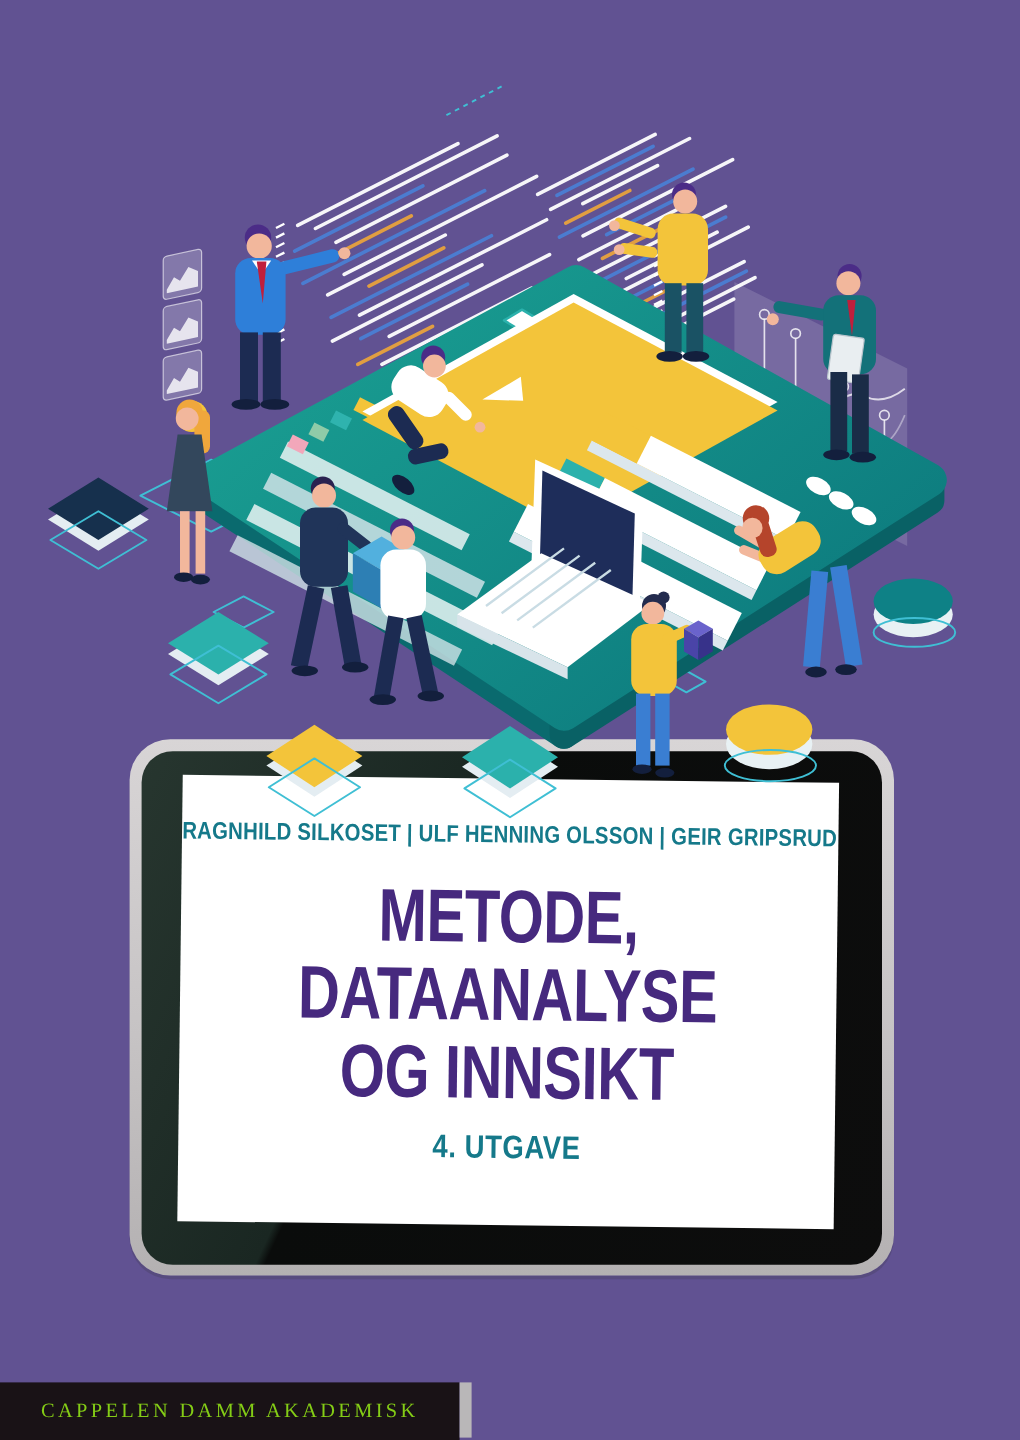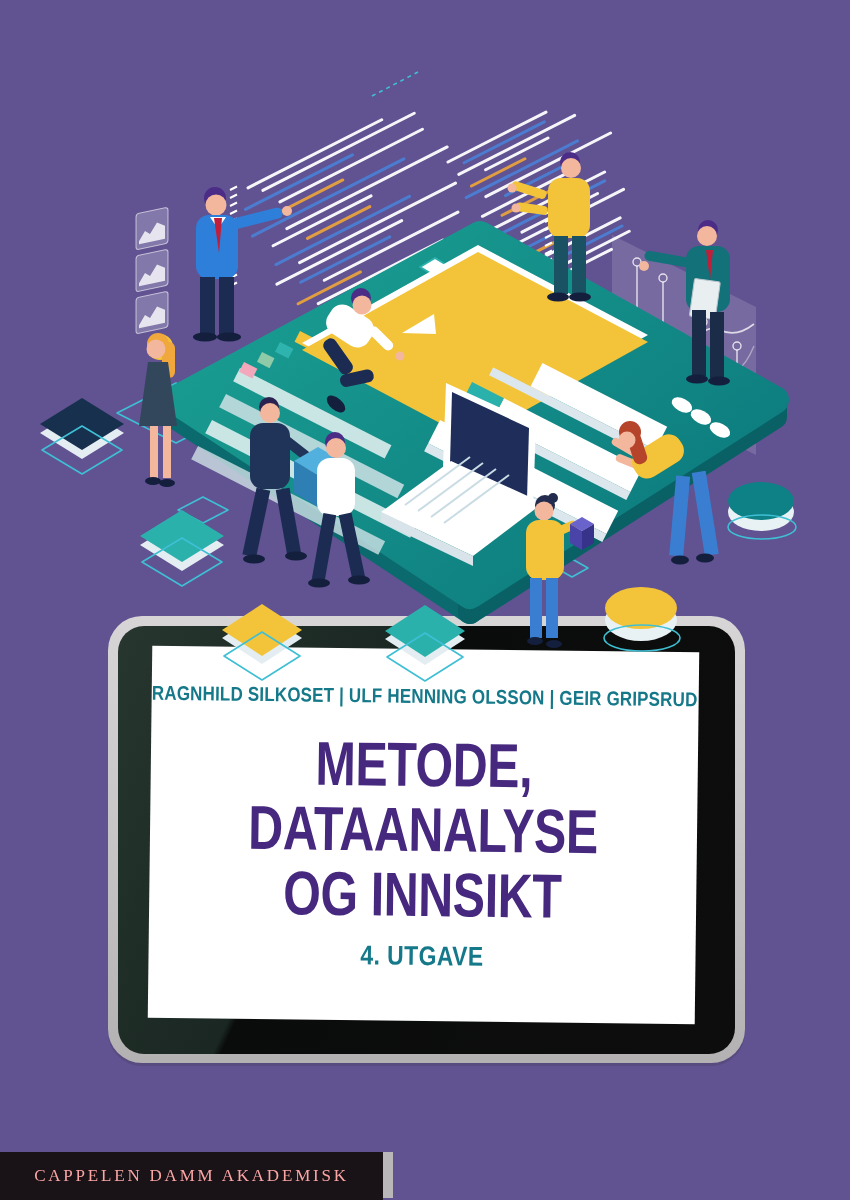--- a/index.html
+++ b/index.html
@@ -45,21 +45,21 @@
     transform:scaleX(.85);white-space:nowrap;letter-spacing:.5px;
   }
   
   .illus{position:absolute;left:0;top:0;z-index:3;pointer-events:none;}
   
   .pub-bar{
     position:absolute;left:0;top:1152px;width:383px;height:48px;
     background:#191216;z-index:5;display:flex;align-items:center;justify-content:center;
   }
   .pub-text{
-    font-family:"Liberation Serif", serif;font-size:17px;color:#fca5a5;
+    font-family:"Liberation Serif", serif;font-size:17px;color:#84cc16;
     letter-spacing:2.8px;white-space:nowrap;
   }
   .pub-strip{
     position:absolute;left:383px;top:1152px;width:10px;height:46px;
     background:#b9b7b8;z-index:5;
   }
 </style>
 </head>
 <body>
 

